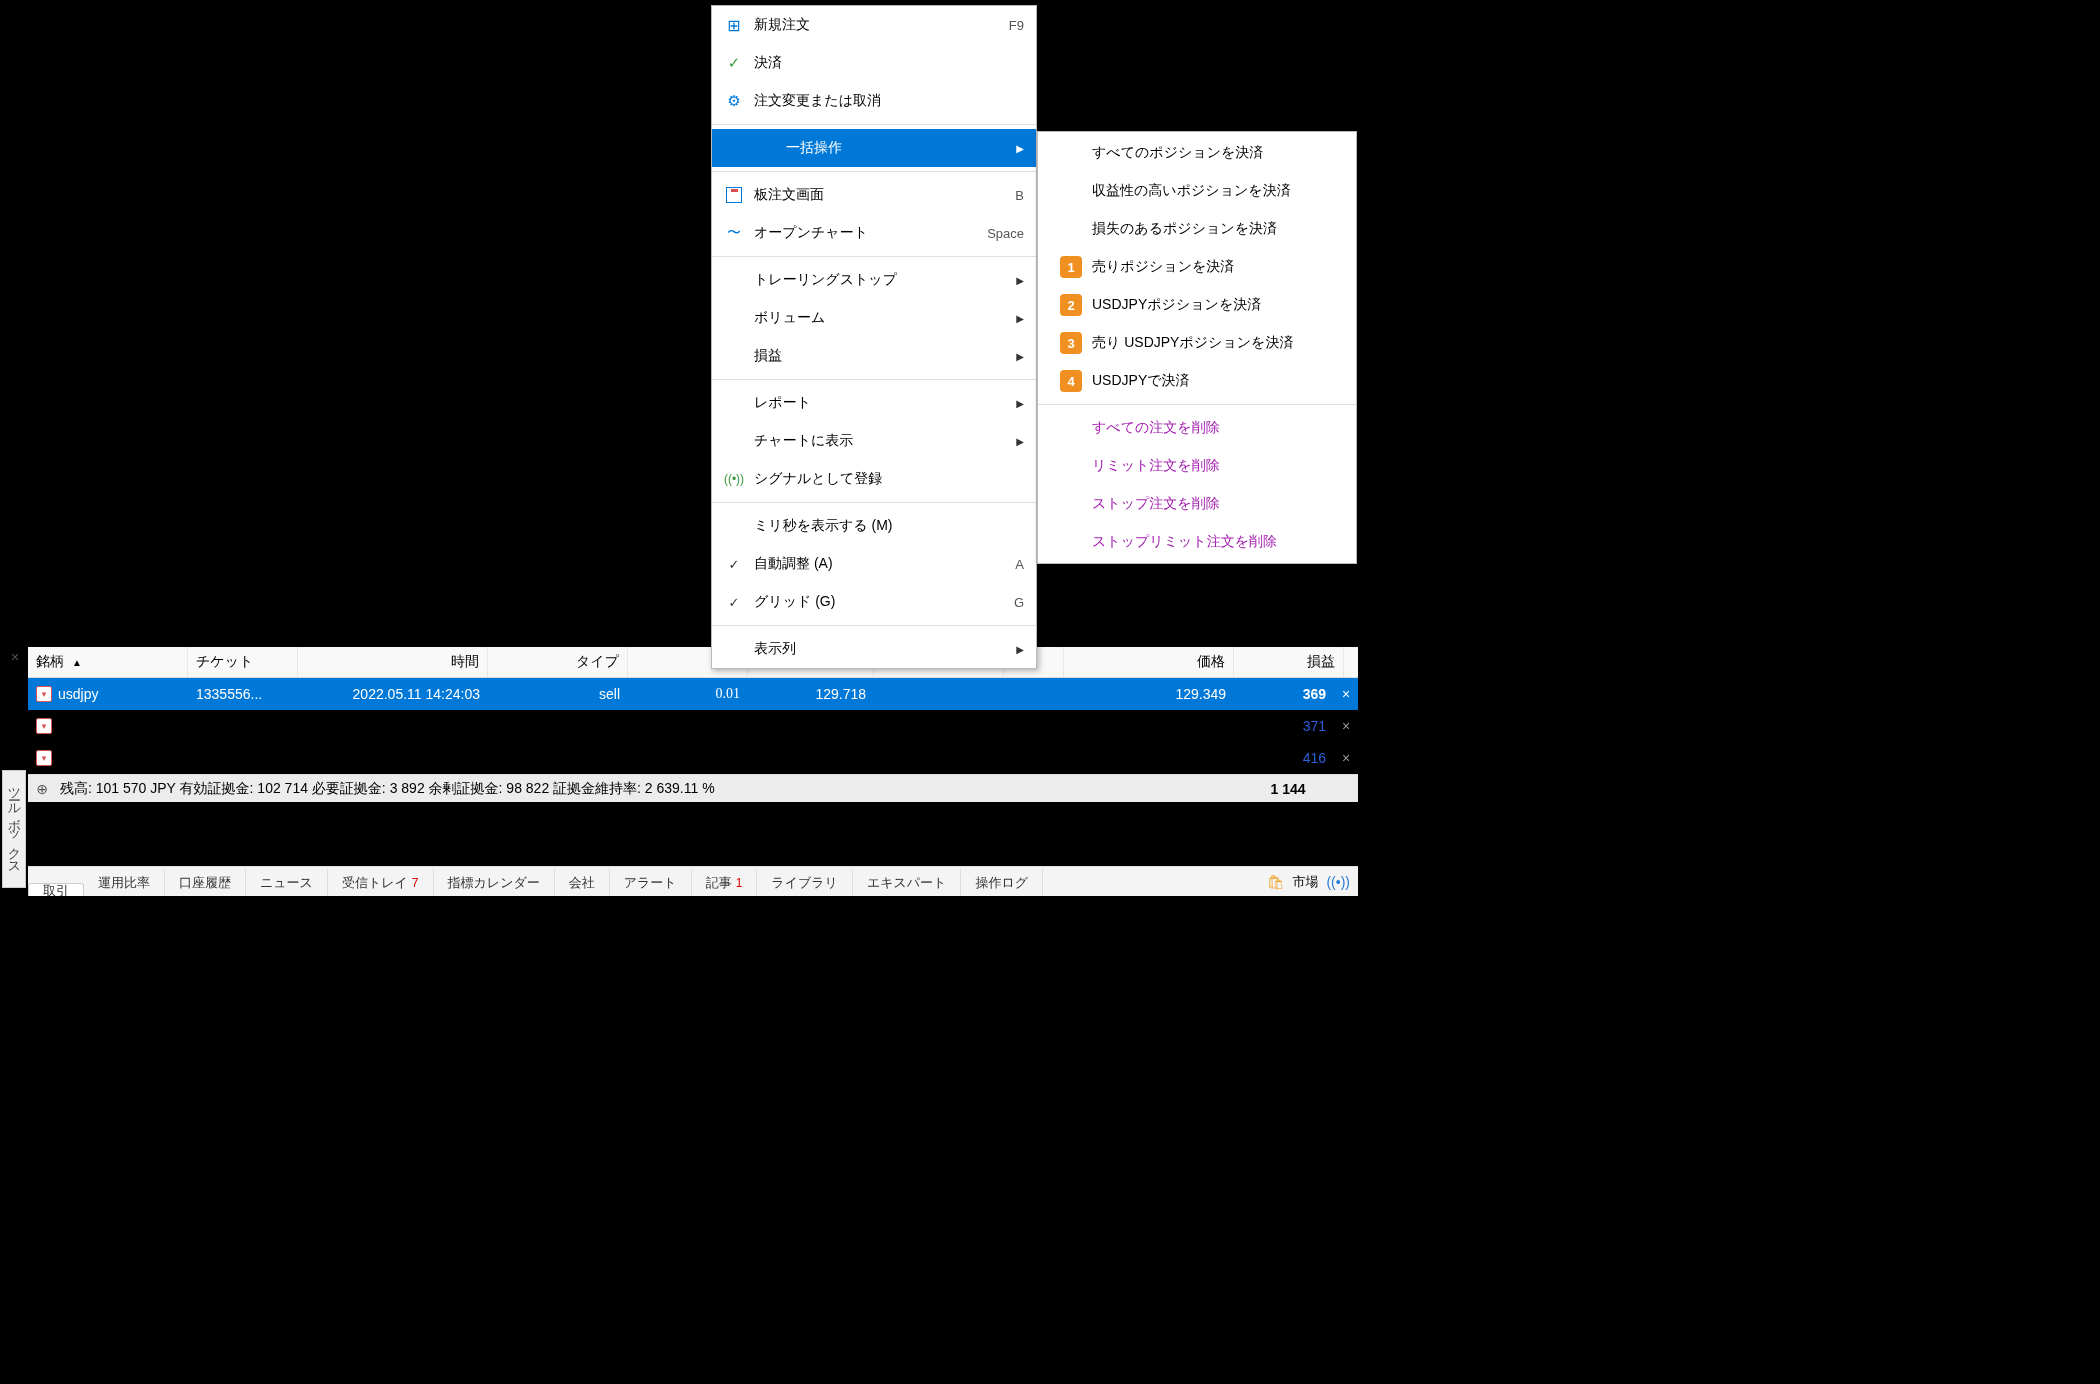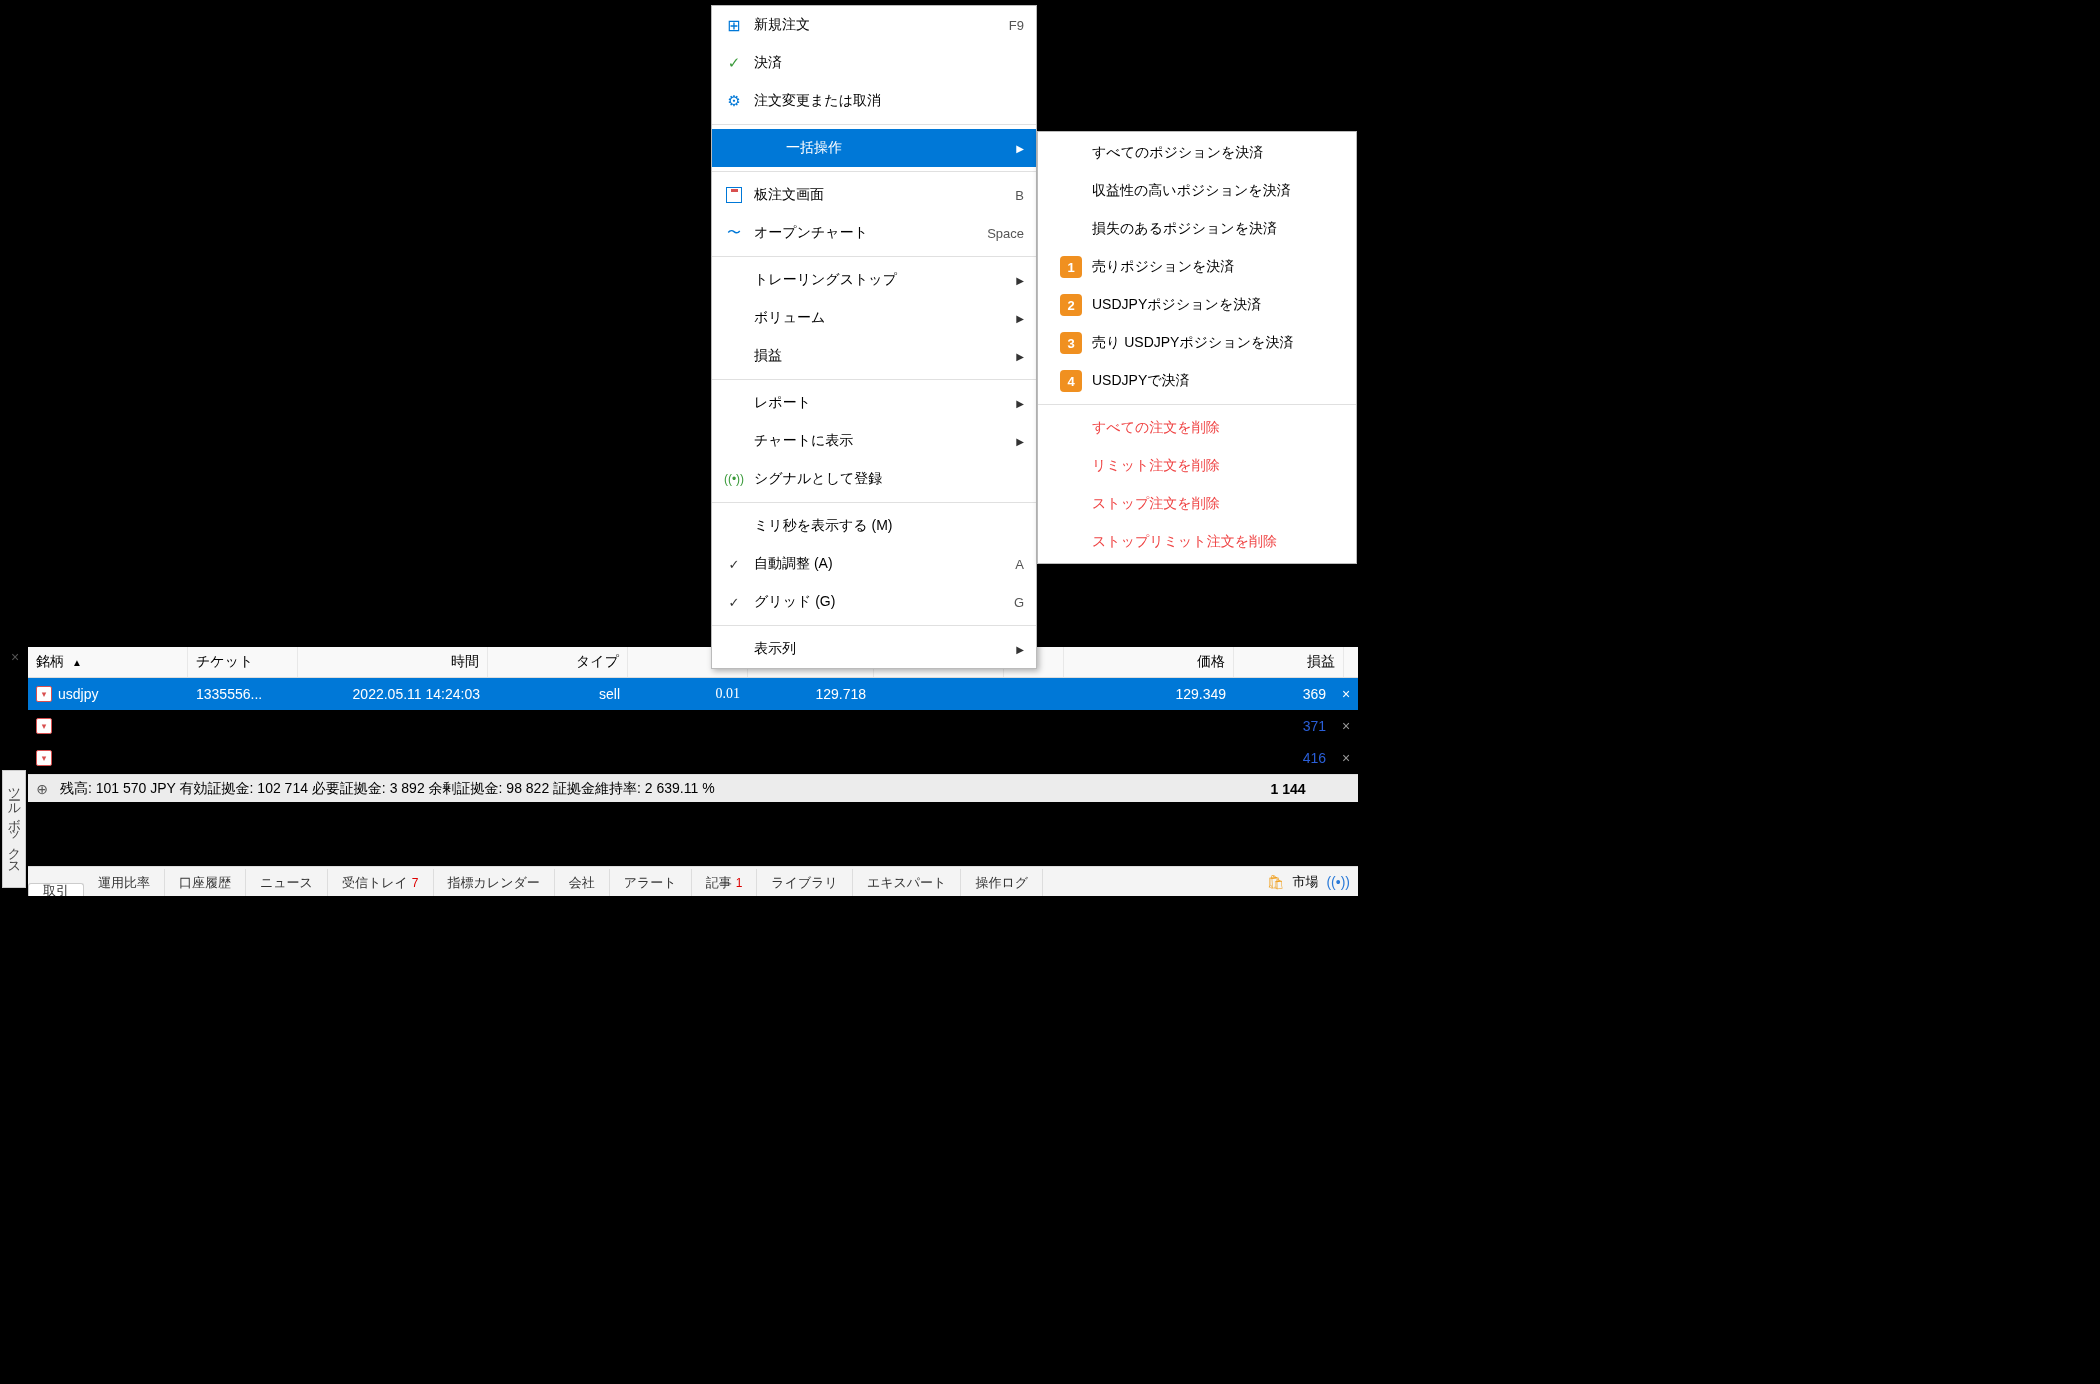--- a/index.html
+++ b/index.html
@@ -28,21 +28,21 @@
 .td-symbol { width: 160px; gap: 6px; }
 .td-ticket { width: 110px; }
 .td-time { width: 190px; justify-content: flex-end; }
 .td-type { width: 140px; justify-content: flex-end; }
 .td-vol { width: 120px; justify-content: flex-end; font-family: Liberation Serif, serif; }
 .td-price1 { width: 126px; justify-content: flex-end; }
 .td-sl { width: 130px; }
 .td-tp { width: 60px; }
 .td-price2 { width: 170px; justify-content: flex-end; }
 .td-pl { width: 100px; justify-content: flex-end; color: #2a5fd8; }
-.table-row.selected .td-pl { color: #fff; }
+.table-row.selected .td-pl { color: #fff; font-weight: bold; }
 .td-close { width: 18px; color: #999; font-size: 14px; }
 .table-row.selected .td-close { color: #fff; }
 
 .sell-icon { display: inline-flex; width: 16px; height: 16px; border: 1px solid #d85050; border-radius: 2px; align-items: center; justify-content: center; font-size: 9px; color: #d85050; background: #fff; }
 
 .summary-row { display: flex; height: 28px; align-items: center; background: #ececec; border-top: 1px solid #ddd; font-size: 14px; }
 .summary-icon { width: 28px; text-align: center; color: #555; font-size: 14px; }
 .summary-text { flex: 1; padding-left: 4px; }
 .summary-total { width: 130px; text-align: center; padding-right: 10px; font-weight: bold; }
 
@@ -63,21 +63,21 @@
 .menu-icon-col { width: 20px; display: flex; justify-content: center; color: #0066cc; }
 .menu-label { flex: 1; }
 .menu-shortcut { color: #555; font-size: 13px; }
 .menu-arrow { font-size: 10px; color: #333; }
 .menu-item.highlighted .menu-arrow { color: #fff; }
 .menu-sep { height: 1px; background: #e0e0e0; margin: 4px 0; }
 .menu-indent .menu-label { padding-left: 30px; }
 
 .submenu { position: absolute; left: 1037px; top: 131px; width: 320px; background: #fff; border: 1px solid #bbb; box-shadow: 2px 2px 6px rgba(0,0,0,0.3); font-size: 14px; padding: 2px 0; }
 .sub-item { display: flex; align-items: center; height: 38px; padding: 0 0; gap: 10px; cursor: pointer; margin-left: 22px; }
-.sub-item.disabled { color: #ef4444; cursor: default; text-align: right; }
+.sub-item.disabled { color: #a21caf; cursor: default; text-align: right; }
 .num-badge { width: 22px; height: 22px; background: #f09020; color: #fff; border-radius: 4px; display: flex; align-items: center; justify-content: center; font-size: 13px; font-weight: bold; }
 .sub-spacer { width: 22px; }
 
 .plus-icon { color: #0078d7; font-size: 16px; }
 .check-icon { color: #3a9a3a; font-size: 15px; }
 .gear-icon { color: #0078d7; font-size: 15px; }
 .book-icon { width: 16px; height: 16px; border: 1.5px solid #0078d7; position: relative; }
 .book-icon::before { content: ""; position: absolute; left: 4px; top: 1px; width: 7px; height: 3px; background: #d85050; }
 .chart-icon { color: #0078d7; font-size: 14px; }
 .signal-sm { color: #3a9a3a; font-size: 12px; }

